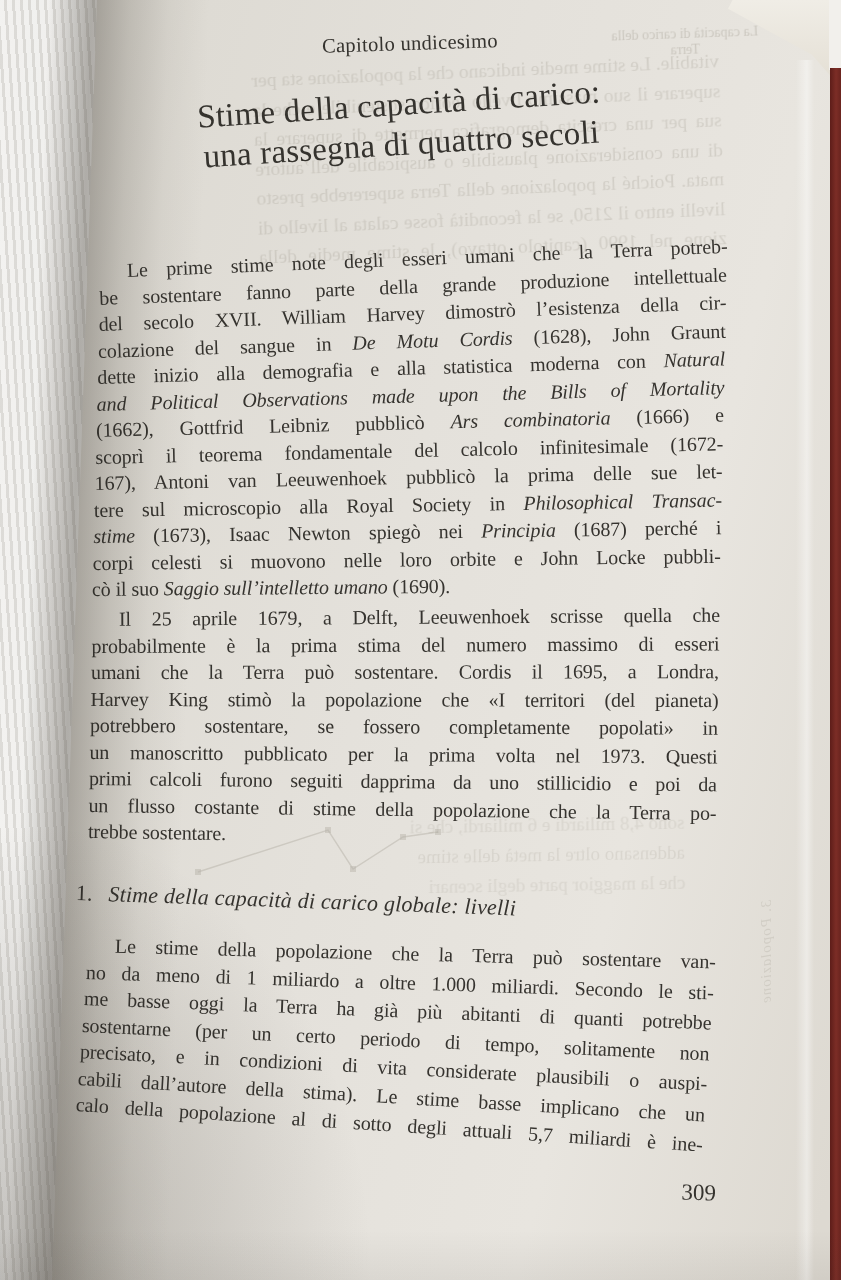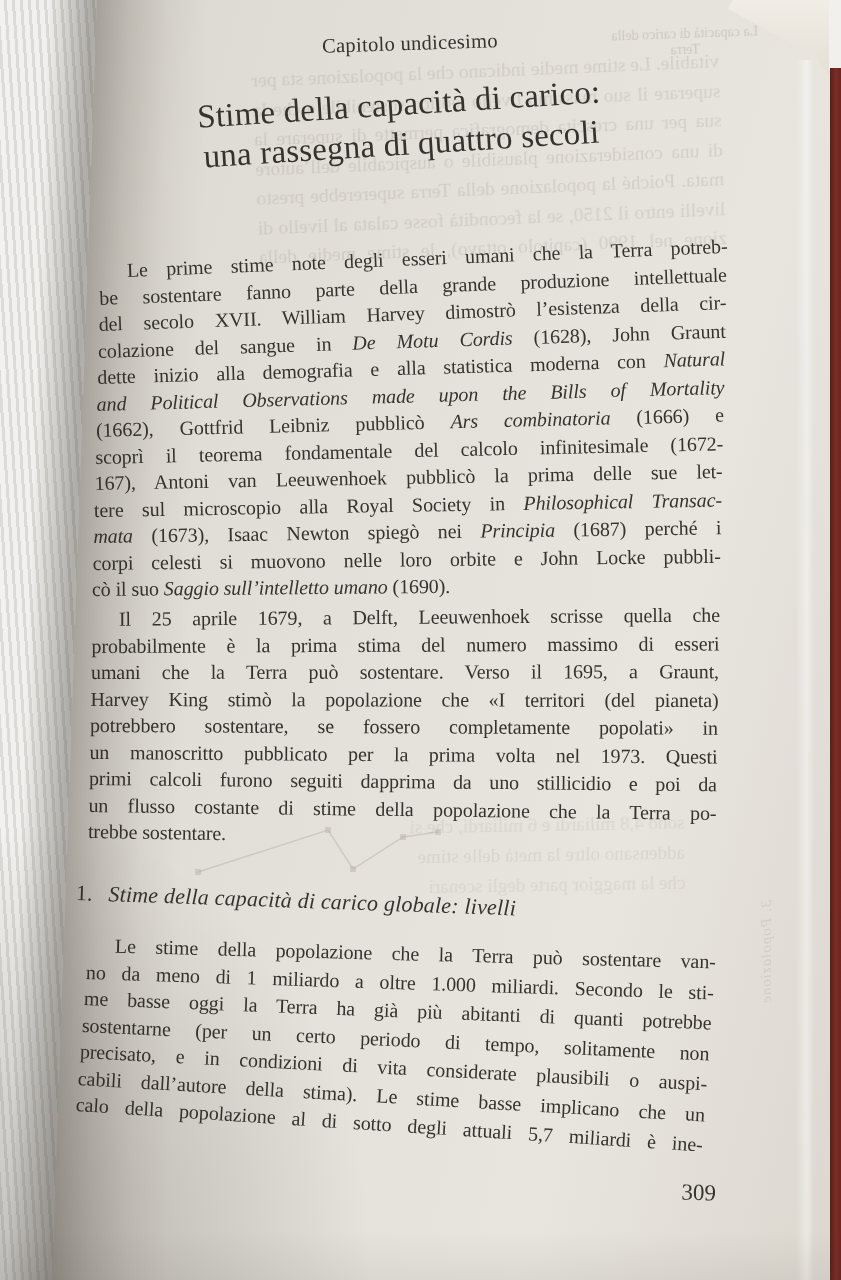--- a/index.html
+++ b/index.html
@@ -136,28 +136,28 @@
       <div class="line indent" style="transform: translateX(12px) rotate(-2.3deg);">Le prime stime note degli esseri umani che la Terra potreb-</div>
       <div class="line" style="transform: translateX(11.3333px) rotate(-2.15deg);">be sostentare fanno parte della grande produzione intellettuale</div>
       <div class="line" style="transform: translateX(10.6667px) rotate(-2deg);">del secolo XVII. William Harvey dimostrò l’esistenza della cir-</div>
       <div class="line" style="transform: translateX(10px) rotate(-1.85deg);">colazione del sangue in <i>De Motu Cordis</i> (1628), John Graunt</div>
       <div class="line" style="transform: translateX(9.33333px) rotate(-1.7deg);">dette inizio alla demografia e alla statistica moderna con <i>Natural</i></div>
       <div class="line" style="transform: translateX(8.66667px) rotate(-1.55deg);"><i>and Political Observations made upon the Bills of Mortality</i></div>
       <div class="line" style="transform: translateX(8px) rotate(-1.4deg);">(1662), Gottfrid Leibniz pubblicò <i>Ars combinatoria</i> (1666) e</div>
       <div class="line" style="transform: translateX(7.33333px) rotate(-1.25deg);">scoprì il teorema fondamentale del calcolo infinitesimale (1672-</div>
       <div class="line" style="transform: translateX(6.66667px) rotate(-1.1deg);">167), Antoni van Leeuwenhoek pubblicò la prima delle sue let-</div>
       <div class="line" style="transform: translateX(6px) rotate(-0.95deg);">tere sul microscopio alla Royal Society in <i>Philosophical Transac-</i></div>
-      <div class="line" style="transform: translateX(5.33333px) rotate(-0.8deg);"><i>mata</i> (1673), Isaac Newton spiegò nei <i>Principia</i> (1687) perché i</div>
+      <div class="line" style="transform: translateX(5.33333px) rotate(-0.8deg);"><i>stime</i> (1673), Isaac Newton spiegò nei <i>Principia</i> (1687) perché i</div>
       <div class="line" style="transform: translateX(4.66667px) rotate(-0.65deg);">corpi celesti si muovono nelle loro orbite e John Locke pubbli-</div>
       <div class="line ragged" style="transform: translateX(4px) rotate(-0.5deg);">cò il suo <i>Saggio sull’intelletto umano</i> (1690).</div>
     </div>
   <div class="ink column para-2">
       <div class="line indent" style="transform: translateX(4px) rotate(-0.4deg);">Il 25 aprile 1679, a Delft, Leeuwenhoek scrisse quella che</div>
       <div class="line" style="transform: translateX(3.5px) rotate(-0.2375deg);">probabilmente è la prima stima del numero massimo di esseri</div>
-      <div class="line" style="transform: translateX(3px) rotate(-0.075deg);">umani che la Terra può sostentare. Verso il 1695, a Graunt,</div>
+      <div class="line" style="transform: translateX(3px) rotate(-0.075deg);">umani che la Terra può sostentare. Cordis il 1695, a Londra,</div>
       <div class="line" style="transform: translateX(2.5px) rotate(0.0875deg);">Harvey King stimò la popolazione che «I territori (del pianeta)</div>
       <div class="line" style="transform: translateX(2px) rotate(0.25deg);">potrebbero sostentare, se fossero completamente popolati» in</div>
       <div class="line" style="transform: translateX(1.5px) rotate(0.4125deg);">un manoscritto pubblicato per la prima volta nel 1973. Questi</div>
       <div class="line" style="transform: translateX(1px) rotate(0.575deg);">primi calcoli furono seguiti dapprima da uno stillicidio e poi da</div>
       <div class="line" style="transform: translateX(0.5px) rotate(0.7375deg);">un flusso costante di stime della popolazione che la Terra po-</div>
       <div class="line ragged" style="transform: translateX(0px) rotate(0.9deg);">trebbe sostentare.</div>
     </div>
 
   <div class="ink section-heading">
     <span class="num">1.</span><span class="txt">Stime della capacità di carico globale: livelli</span>

